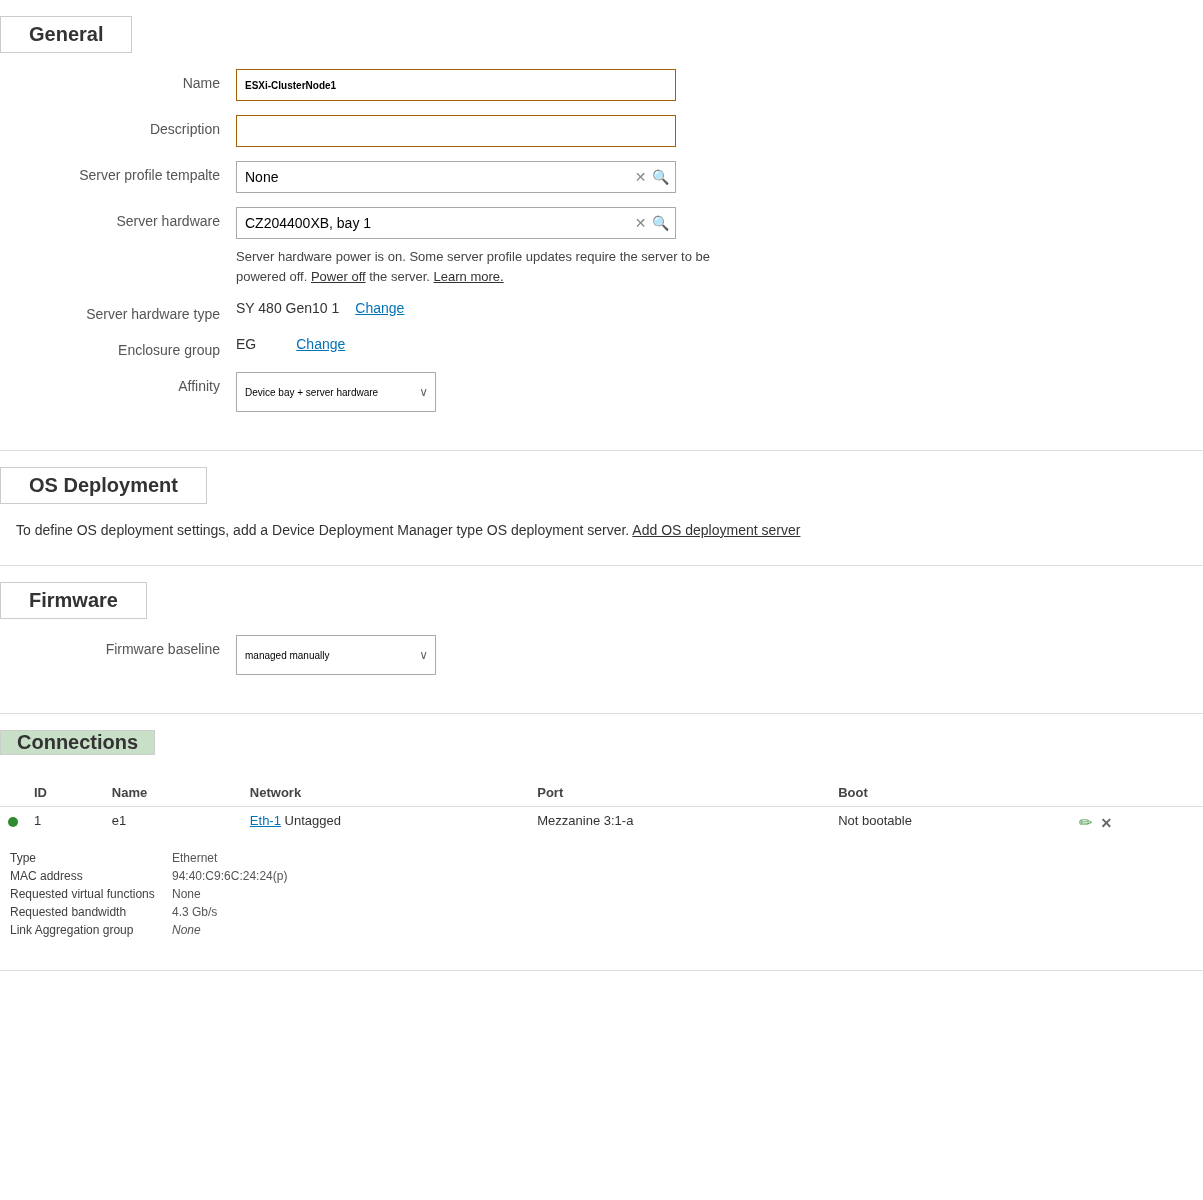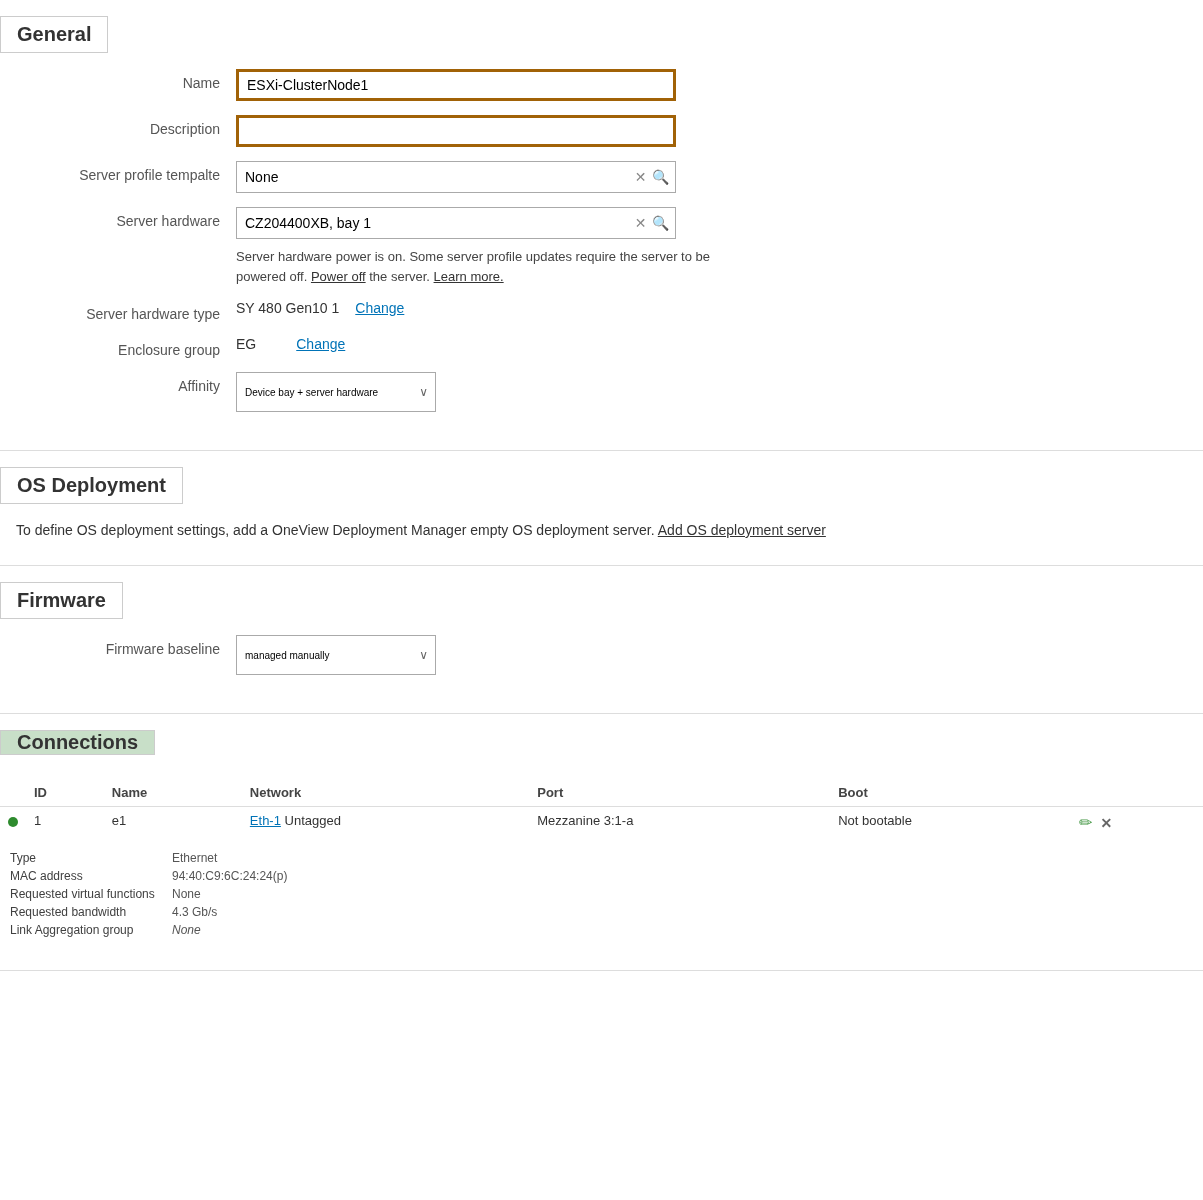--- a/index.html
+++ b/index.html
@@ -12,21 +12,21 @@
     }
 
     .section {
       border-bottom: 1px solid #ddd;
       padding: 16px 0 24px 0;
     }
 
     .section-header {
       display: inline-block;
       border: 1px solid #ccc;
-      padding: 6px 16px;
+      padding: 6px 28px;
       font-size: 20px;
       font-weight: 700;
       margin-bottom: 16px;
       background: #fff;
     }
 
     .section-header-green {
       display: inline-block;
       border: 1px solid #ccc;
       padding: 0 16px;
@@ -53,25 +53,26 @@
       font-size: 14px;
     }
 
     .form-control {
       flex: 1;
     }
 
     .text-input {
       width: 440px;
       height: 32px;
-      border: 3px solid #a16207;
+      border: 1px solid #a16207;
       padding: 4px 8px;
-      font-size: 14px;
+      font-size: 10px;
       outline: none;
       background: #fff;
+      font-weight: bold;
     }
 
     .input-with-icons {
       position: relative;
       display: inline-flex;
       align-items: center;
       width: 440px;
     }
 
     .input-with-icons input {
@@ -345,21 +346,21 @@
         <select class="select-dropdown">
         <option>Device bay + server hardware</option><option>Device bay</option></select>
       </div>
     </div>
   </div>
 </div>
 
 <div class="section">
   <span class="section-header">OS Deployment</span>
   <div class="os-deployment-text">
-    <span>To define OS deployment settings, add a OneView Deployment Manager empty OS deployment server.</span>
+    <span>To define OS deployment settings, add a Device Deployment Manager type OS deployment server.</span>
     <span class="link">Add OS deployment server</span>
   </div>
 </div>
 
 <div class="section">
   <span class="section-header">Firmware</span>
 
   <div class="form-row">
     <div class="form-label">Firmware baseline</div>
     <div class="form-control">

